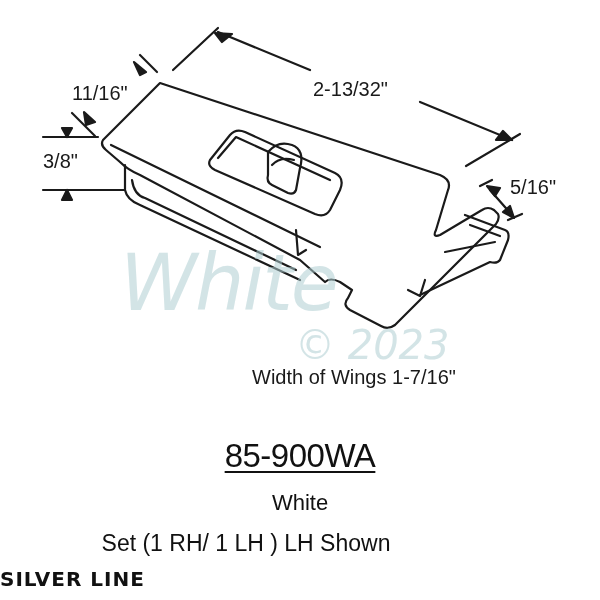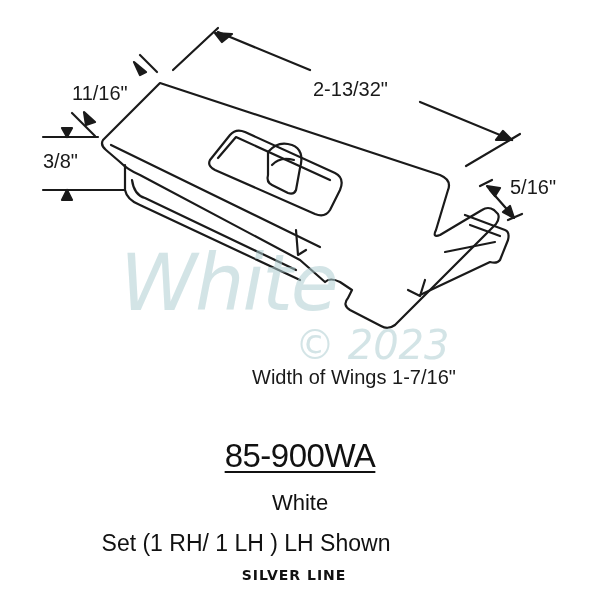--- a/index.html
+++ b/index.html
@@ -3,21 +3,21 @@
 <meta charset="utf-8">
 <style>
   html, body { margin:0; padding:0; background:#ffffff; }
   body { width:600px; height:600px; position:relative; overflow:hidden; font-family:"Liberation Sans", sans-serif; color:#111; }
   svg.drawing { position:absolute; left:0; top:0; }
   .dim { position:absolute; font-size:20px; color:#1a1a1a; white-space:nowrap; }
   .wm { position:absolute; font-family:"DejaVu Sans", sans-serif; font-style:italic; color:rgba(175,205,210,0.55); white-space:nowrap; }
   .part { position:absolute; left:0; width:600px; text-align:center; top:437px; font-size:33px; text-decoration:underline; text-decoration-thickness:2px; text-underline-offset:4px; letter-spacing:-0.5px; }
   .color { position:absolute; left:0; width:600px; text-align:center; top:490px; font-size:22px; }
   .set { position:absolute; left:0; width:492px; text-align:center; top:530px; font-size:23px; }
-  .brand { position:absolute; left:0; width:588px; text-align:center; top:567px; font-size:14px; font-weight:900; letter-spacing:1px; font-family:"DejaVu Sans", sans-serif; }
+  .brand { position:absolute; left:0; width:588px; text-align:left; top:567px; font-size:20px; font-weight:900; letter-spacing:1px; font-family:"DejaVu Sans", sans-serif; }
 </style>
 </head>
 <body>
 
 <svg class="drawing" width="600" height="600" viewBox="0 0 600 600" fill="none" stroke="#1a1a1a" stroke-width="2.2" stroke-linejoin="round" stroke-linecap="round">
 
   <path d="M103 140 L160 83 L440 175 Q452 180 448 190 L436 230 Q432 238 440 235 L482 210 Q488 206 494 210 L498 214 Q500 218 496 224 L395 325 Q388 330 381 326 L350 310 Q342 305 348 298 L352 290 L340 282 Q330 277 325 282 L300 260 L140 175 Q128 170 120 162 L106 150 Q100 145 103 140 Z"></path>
 
   <path d="M111 145 L320 247"></path>
 

